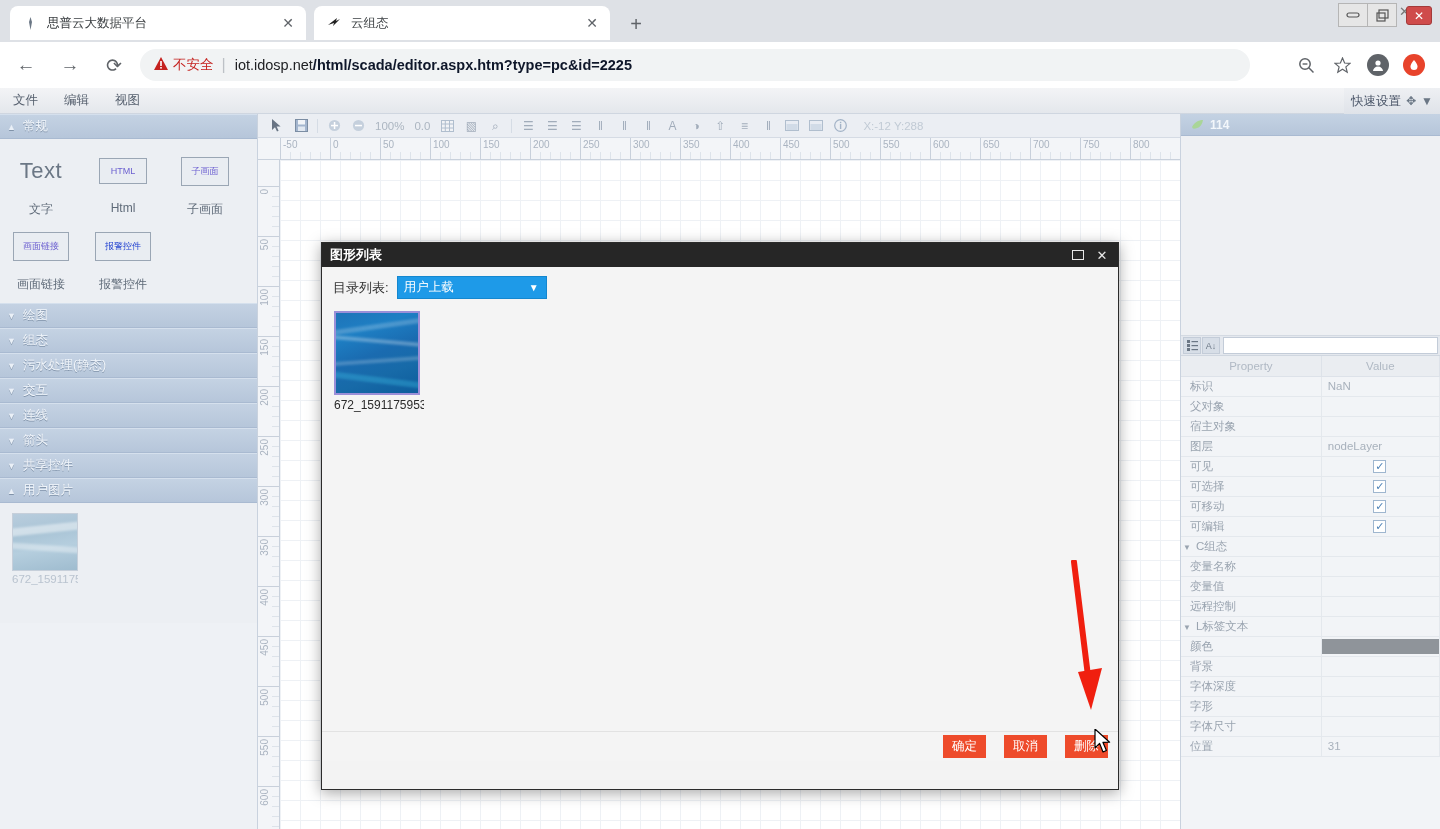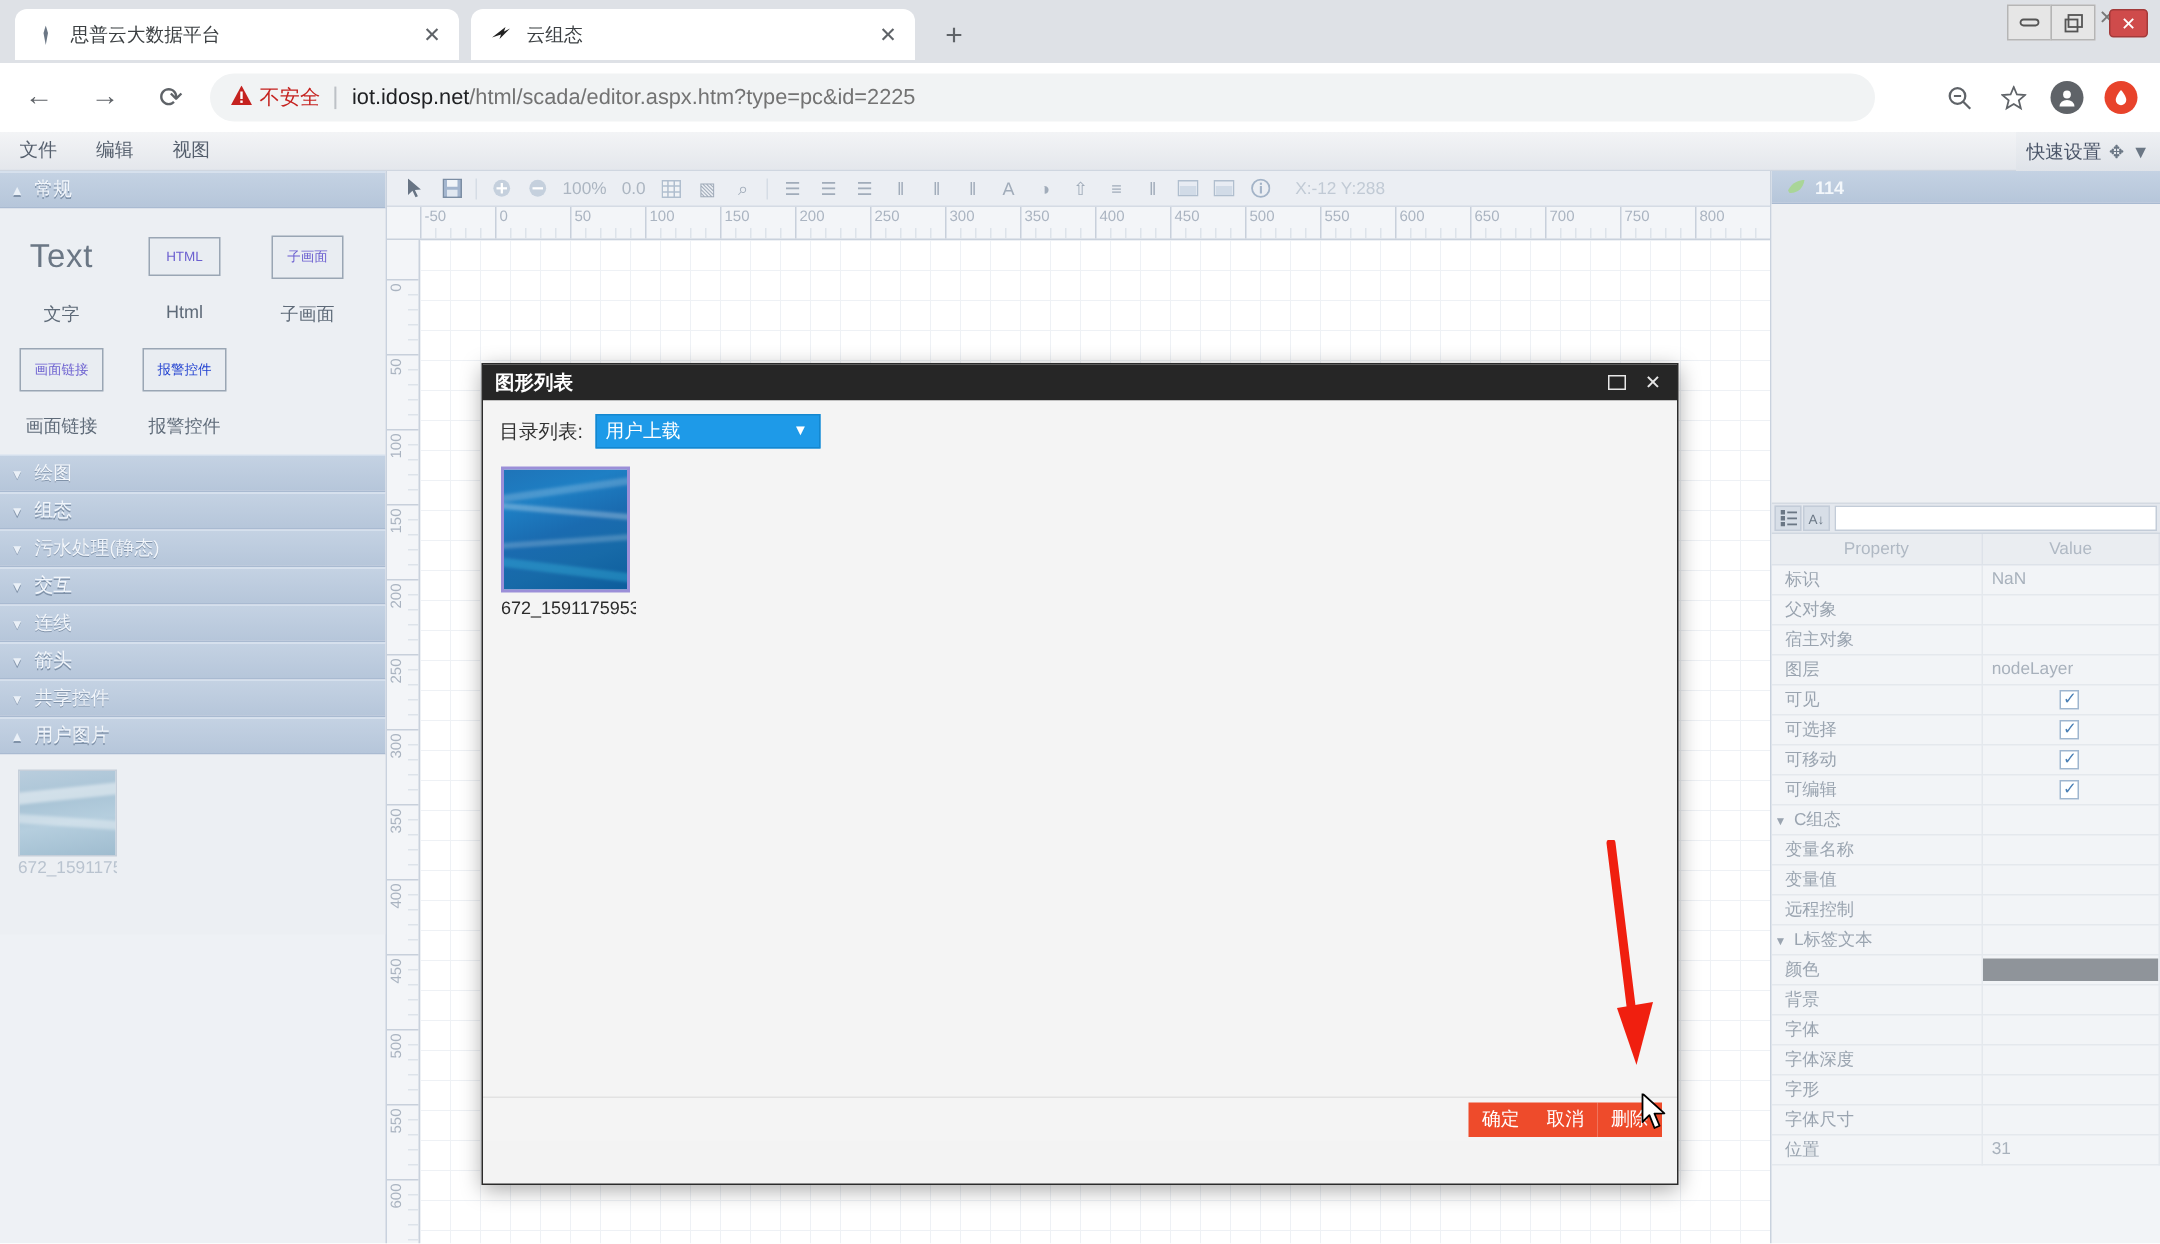--- a/index.html
+++ b/index.html
@@ -65,21 +65,21 @@
   .nav-btn { width: 36px; height: 36px; margin-left: 8px; display:flex; align-items:center; justify-content:center;
     color: #5f6368; font-size: 19px; }
   .omnibox {
     position: absolute; left: 140px; top: 7px; width: 1110px; height: 32px;
     background: #f1f3f4; border-radius: 16px; display: flex; align-items: center; padding: 0 14px;
   }
   .warn-icon { color: #c5221f; font-size: 13px; margin-right: 5px; }
   .not-secure { color: #c5221f; font-size: 13.5px; margin-right: 8px; white-space: nowrap;}
   .omni-sep { color: #bdc1c6; margin-right: 9px; }
   .url { font-size: 14.5px; color: #202124; white-space: nowrap; }
-  .url .dim { color: #737373; }
+  .url .dim { color: #0f172a; font-weight: bold; }
   .tb-right { position: absolute; right: 10px; top: 7px; display: flex; align-items: center; gap: 4px; }
   .tb-icon { width: 32px; height: 32px; display:flex; align-items:center; justify-content:center; color:#5f6368; font-size:16px;}
   .avatar-icon { width: 22px; height: 22px; border-radius: 50%; background: #5f6368; color: #fff;
     display:flex; align-items:center; justify-content:center; font-size: 13px;}
   .brand-icon { width: 22px; height: 22px; border-radius: 50%; background: #e8432b;
     display:flex; align-items:center; justify-content:center; }
 
   
   .app-menubar {
     position: absolute; top: 88px; left: 0; width: 1440px; height: 26px;
@@ -252,21 +252,21 @@
     filter: blur(1.2px);
   }
   .img-thumb .w1 { top: 14%; height: 5px; transform: rotate(-8deg); }
   .img-thumb .w2 { top: 33%; height: 4px; transform: rotate(5deg); background: rgba(255,255,255,.28);}
   .img-thumb .w3 { top: 58%; height: 4px; transform: rotate(-4deg); }
   .img-thumb .w4 { top: 80%; height: 6px; transform: rotate(7deg); background: rgba(60,190,230,.35);}
   .img-name { font-size: 12px; color: #2b2b2b; margin-top: 3px; white-space: nowrap; overflow: hidden;}
   .dlg-footer {
     position: absolute; left: 0; bottom: 0; width: 100%; height: 30px;
     background: #f4f4f4; border-top: 1px solid #e2e2e2;
-    display: flex; align-items: center; justify-content: flex-end; gap: 0; padding-right: 10px;
+    display: flex; align-items: center; justify-content: flex-end; gap: 18px; padding-right: 10px;
   }
   .dlg-btn {
     background: #ee4b2b; color: #ffffff; border: none;
     font-size: 12.5px; padding: 3px 9px; min-width: 40px;
     font-family: "Liberation Sans", sans-serif;
   }
 
   
   .anno-arrow { position: absolute; left: 1055px; top: 560px; width: 60px; height: 160px; pointer-events: none; }
   .cursor { position: absolute; left: 1094px; top: 729px; pointer-events: none; }
@@ -820,24 +820,20 @@
             <td>颜色</td>
             <td class="val" style="padding: 0px;">
               <span class="color-swatch" style="background: rgb(143, 148, 154);"></span>
             </td>
           </tr>
           <tr>
             <td>背景</td>
             <td class="val"></td>
           </tr>
           <tr>
-            <td>字体</td>
-            <td class="val"></td>
-          </tr>
-          <tr>
             <td>字体深度</td>
             <td class="val"></td>
           </tr>
           <tr>
             <td>字形</td>
             <td class="val"></td>
           </tr>
           <tr>
             <td>字体尺寸</td>
             <td class="val"></td>

